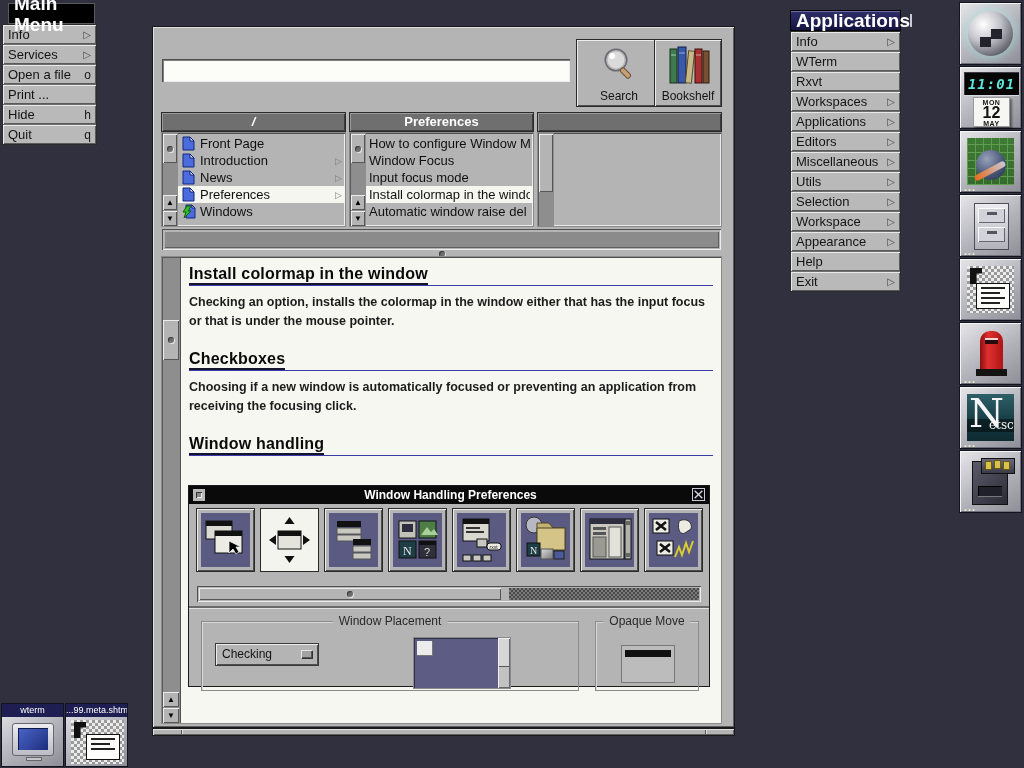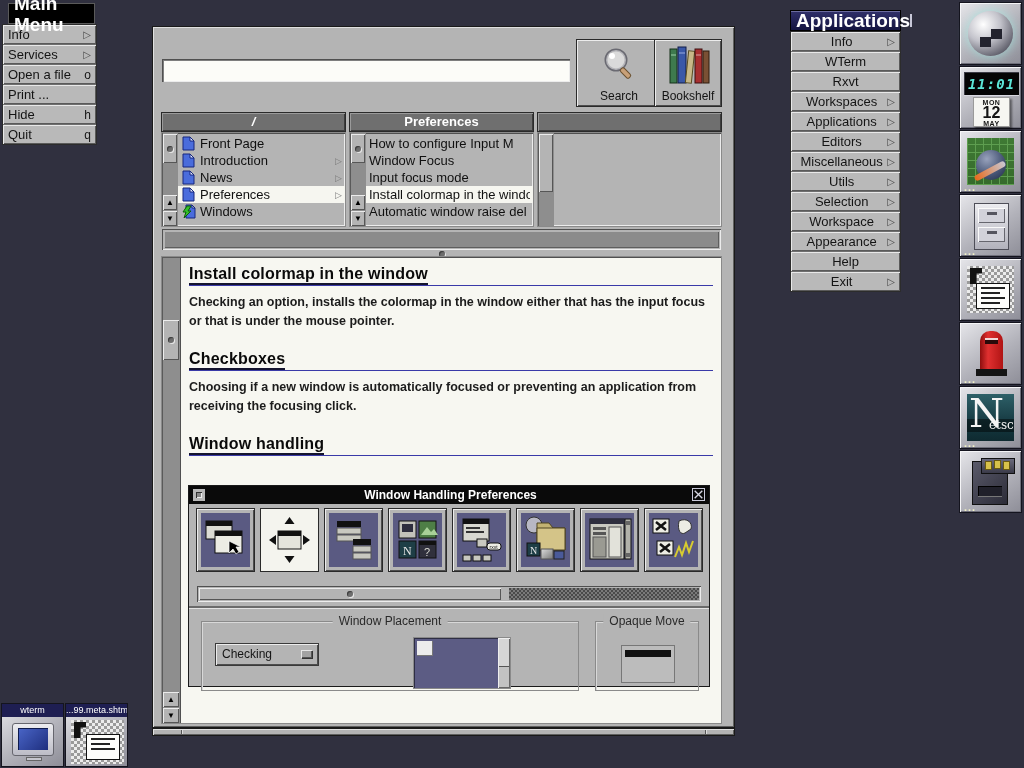--- a/index.html
+++ b/index.html
@@ -35,21 +35,21 @@
     height:19px; background:#b9b9b9; display:flex; align-items:center;
     padding:0 5px; font-size:13px; color:#141414;
     box-shadow: inset 1px 1px 0 #e9e9e9, inset -1px -1px 0 #5a5a5a;
     margin-bottom:1px;
   }
   .menu-item:last-child { margin-bottom:0; }
   .menu-item .mi-label { flex:1; white-space:nowrap; overflow:hidden; }
   .menu-item .mi-right { font-size:10px; color:#4a4a4a; }
   .main-menu { left:2px; top:3px; width:95px; }
   .main-menu .menu-title { background:#000; margin-left:6px; width:87px; border:1px solid #5a5a5a; }
-  .apps-menu { left:790px; top:10px; width:111px;text-align:center; }
+  .apps-menu { left:790px; top:10px; width:111px; }
   .apps-menu .menu-title {
     background:linear-gradient(#30306a,#131340); border:1px solid #000;
     box-shadow: inset 0 1px 0 #6b6b9e;
   }
   .menu-close {
     margin-left:auto; width:13px; height:13px; position:relative;
     border:1px solid #c8c8d8;
   }
   .menu-close svg, .tb-close svg { position:absolute; inset:0; }
 
@@ -460,21 +460,21 @@
       <div class="col-list" style="left:197px">
         <div class="col-scroll">
           <div class="knob" style="top:1px;height:29px">
               <div class="dimple"></div>
             </div>
           <div class="sc-btn" style="bottom:16px"><span>▲</span></div>
           <div class="sc-btn" style="bottom:0"><span>▼</span></div>
         </div>
         <div class="rows">
           <div class="row">
-            <span class="row-label">How to configure Input M</span>
+            <span class="row-label">How to configure Window M</span>
           </div>
           <div class="row">
             <span class="row-label">Window Focus</span>
           </div>
           <div class="row">
             <span class="row-label">Input focus mode</span>
           </div>
           <div class="row selected">
             <span class="row-label">Install colormap in the windo</span>
           </div>

